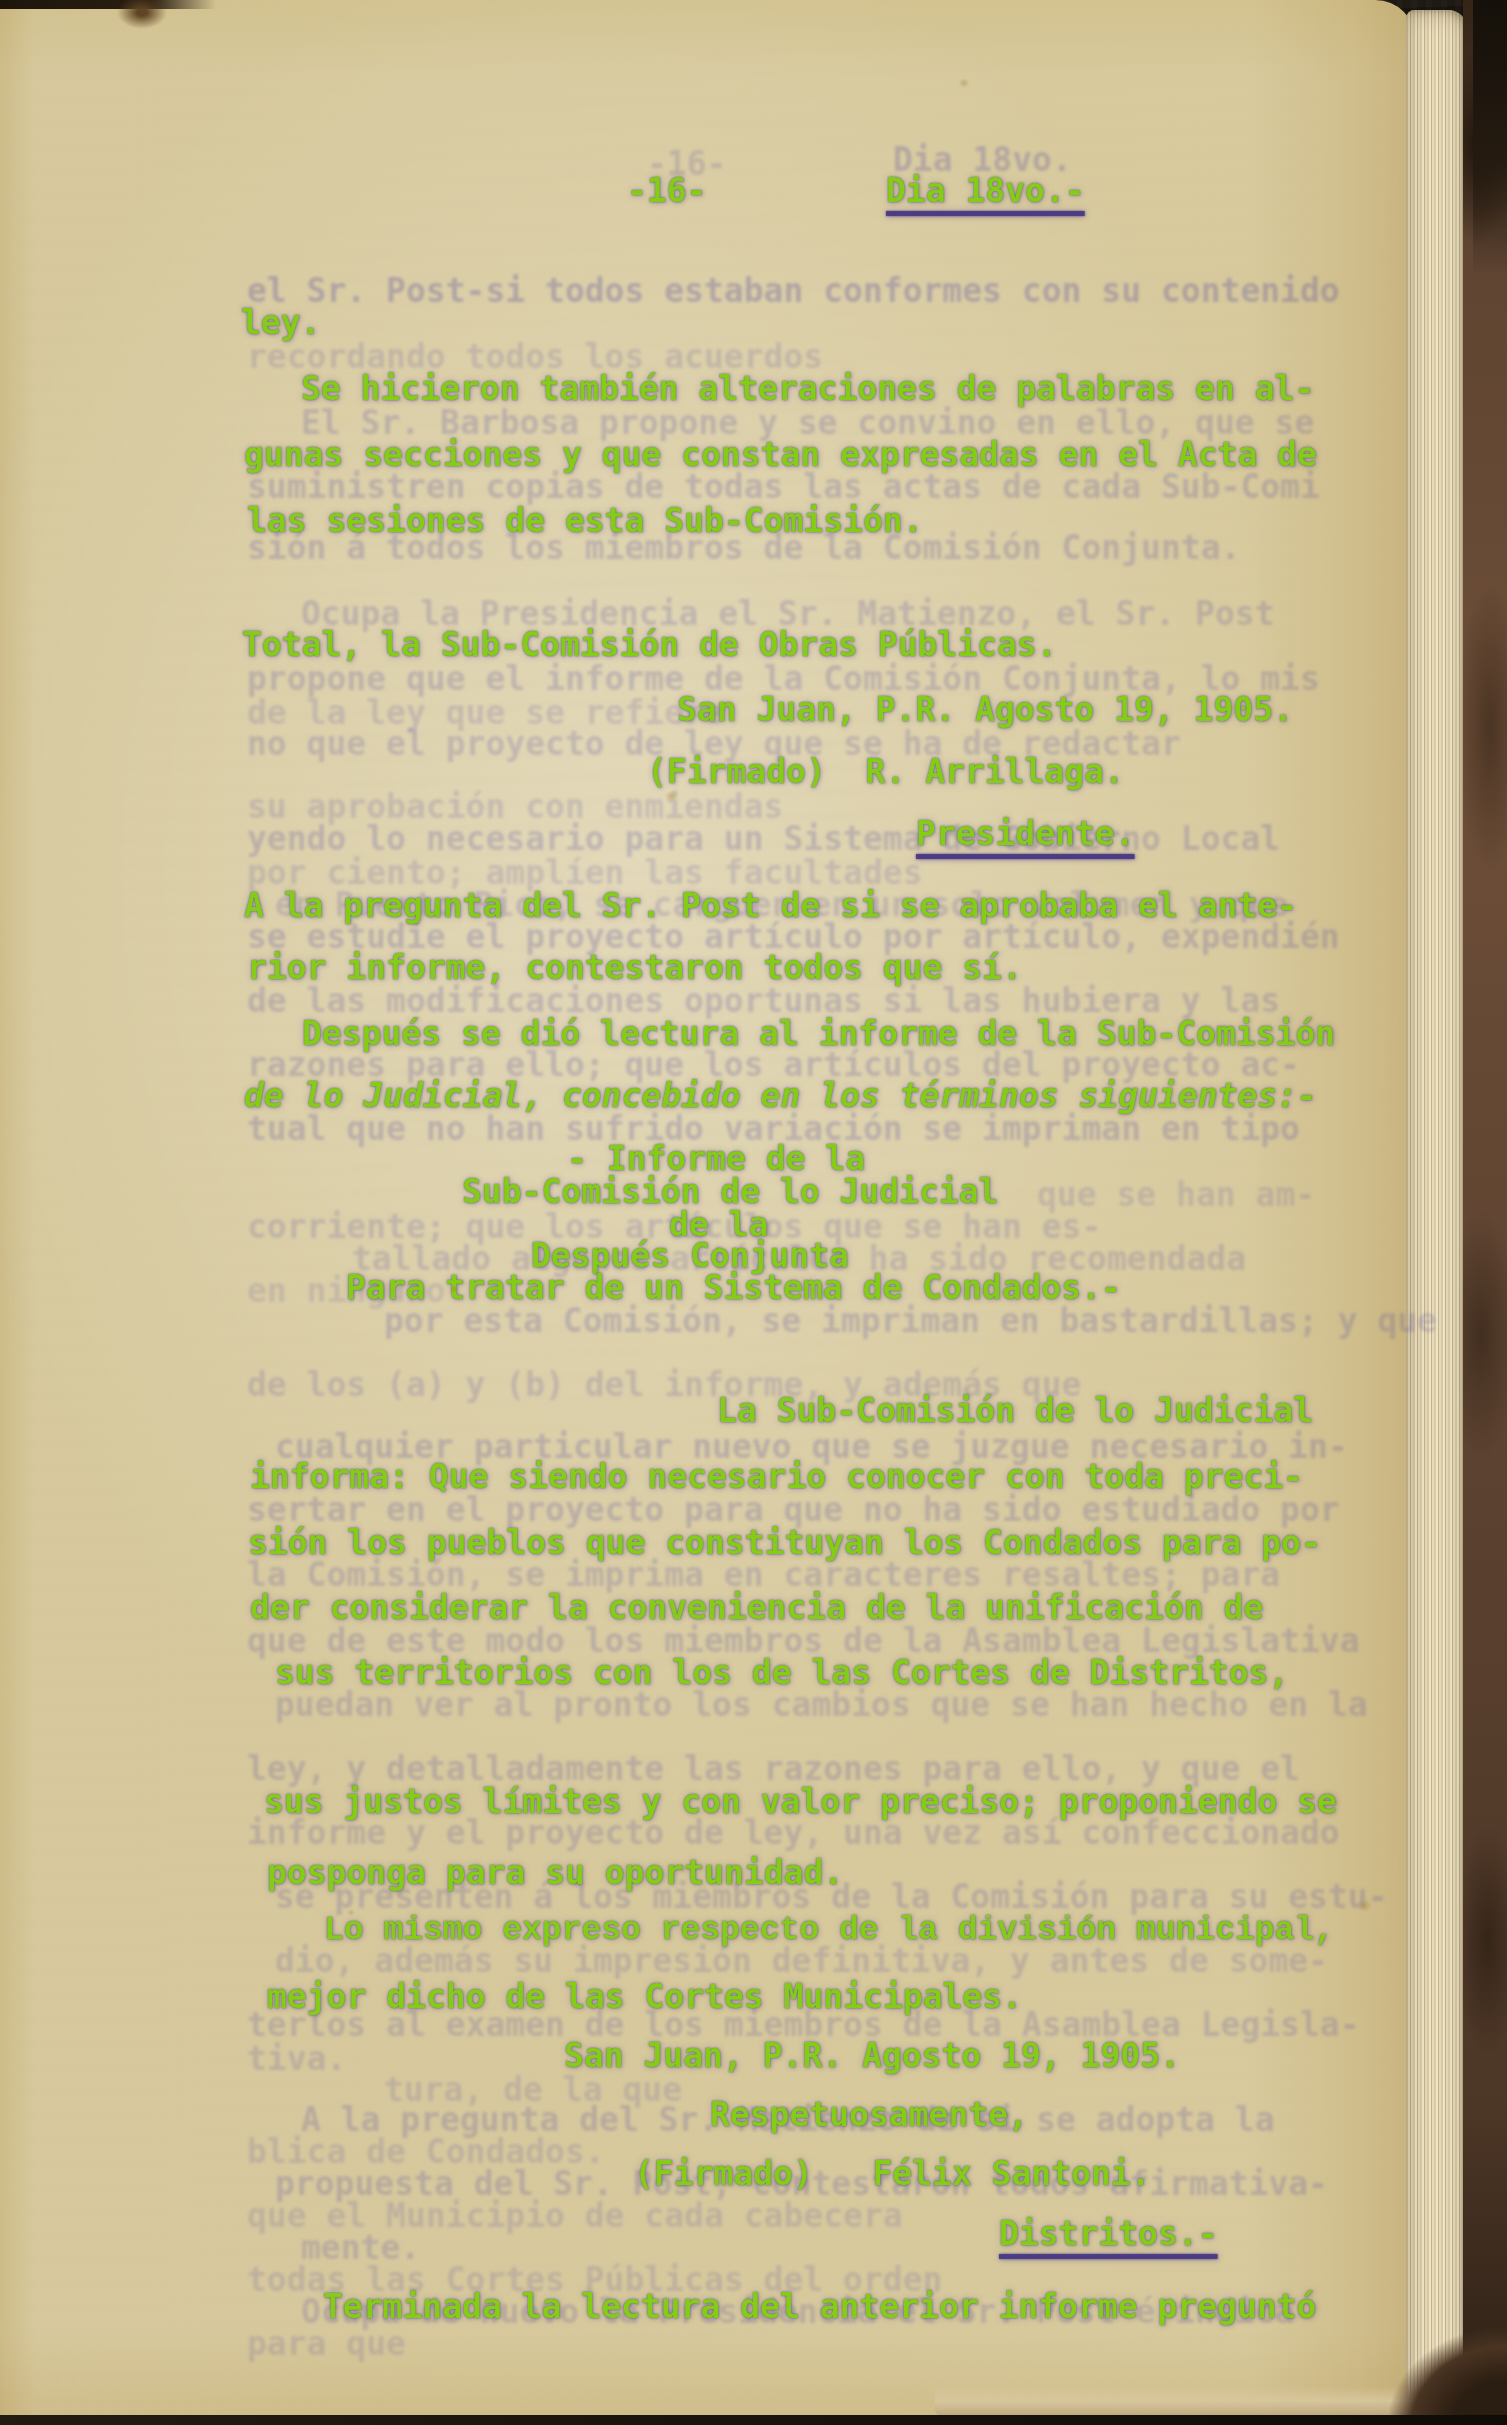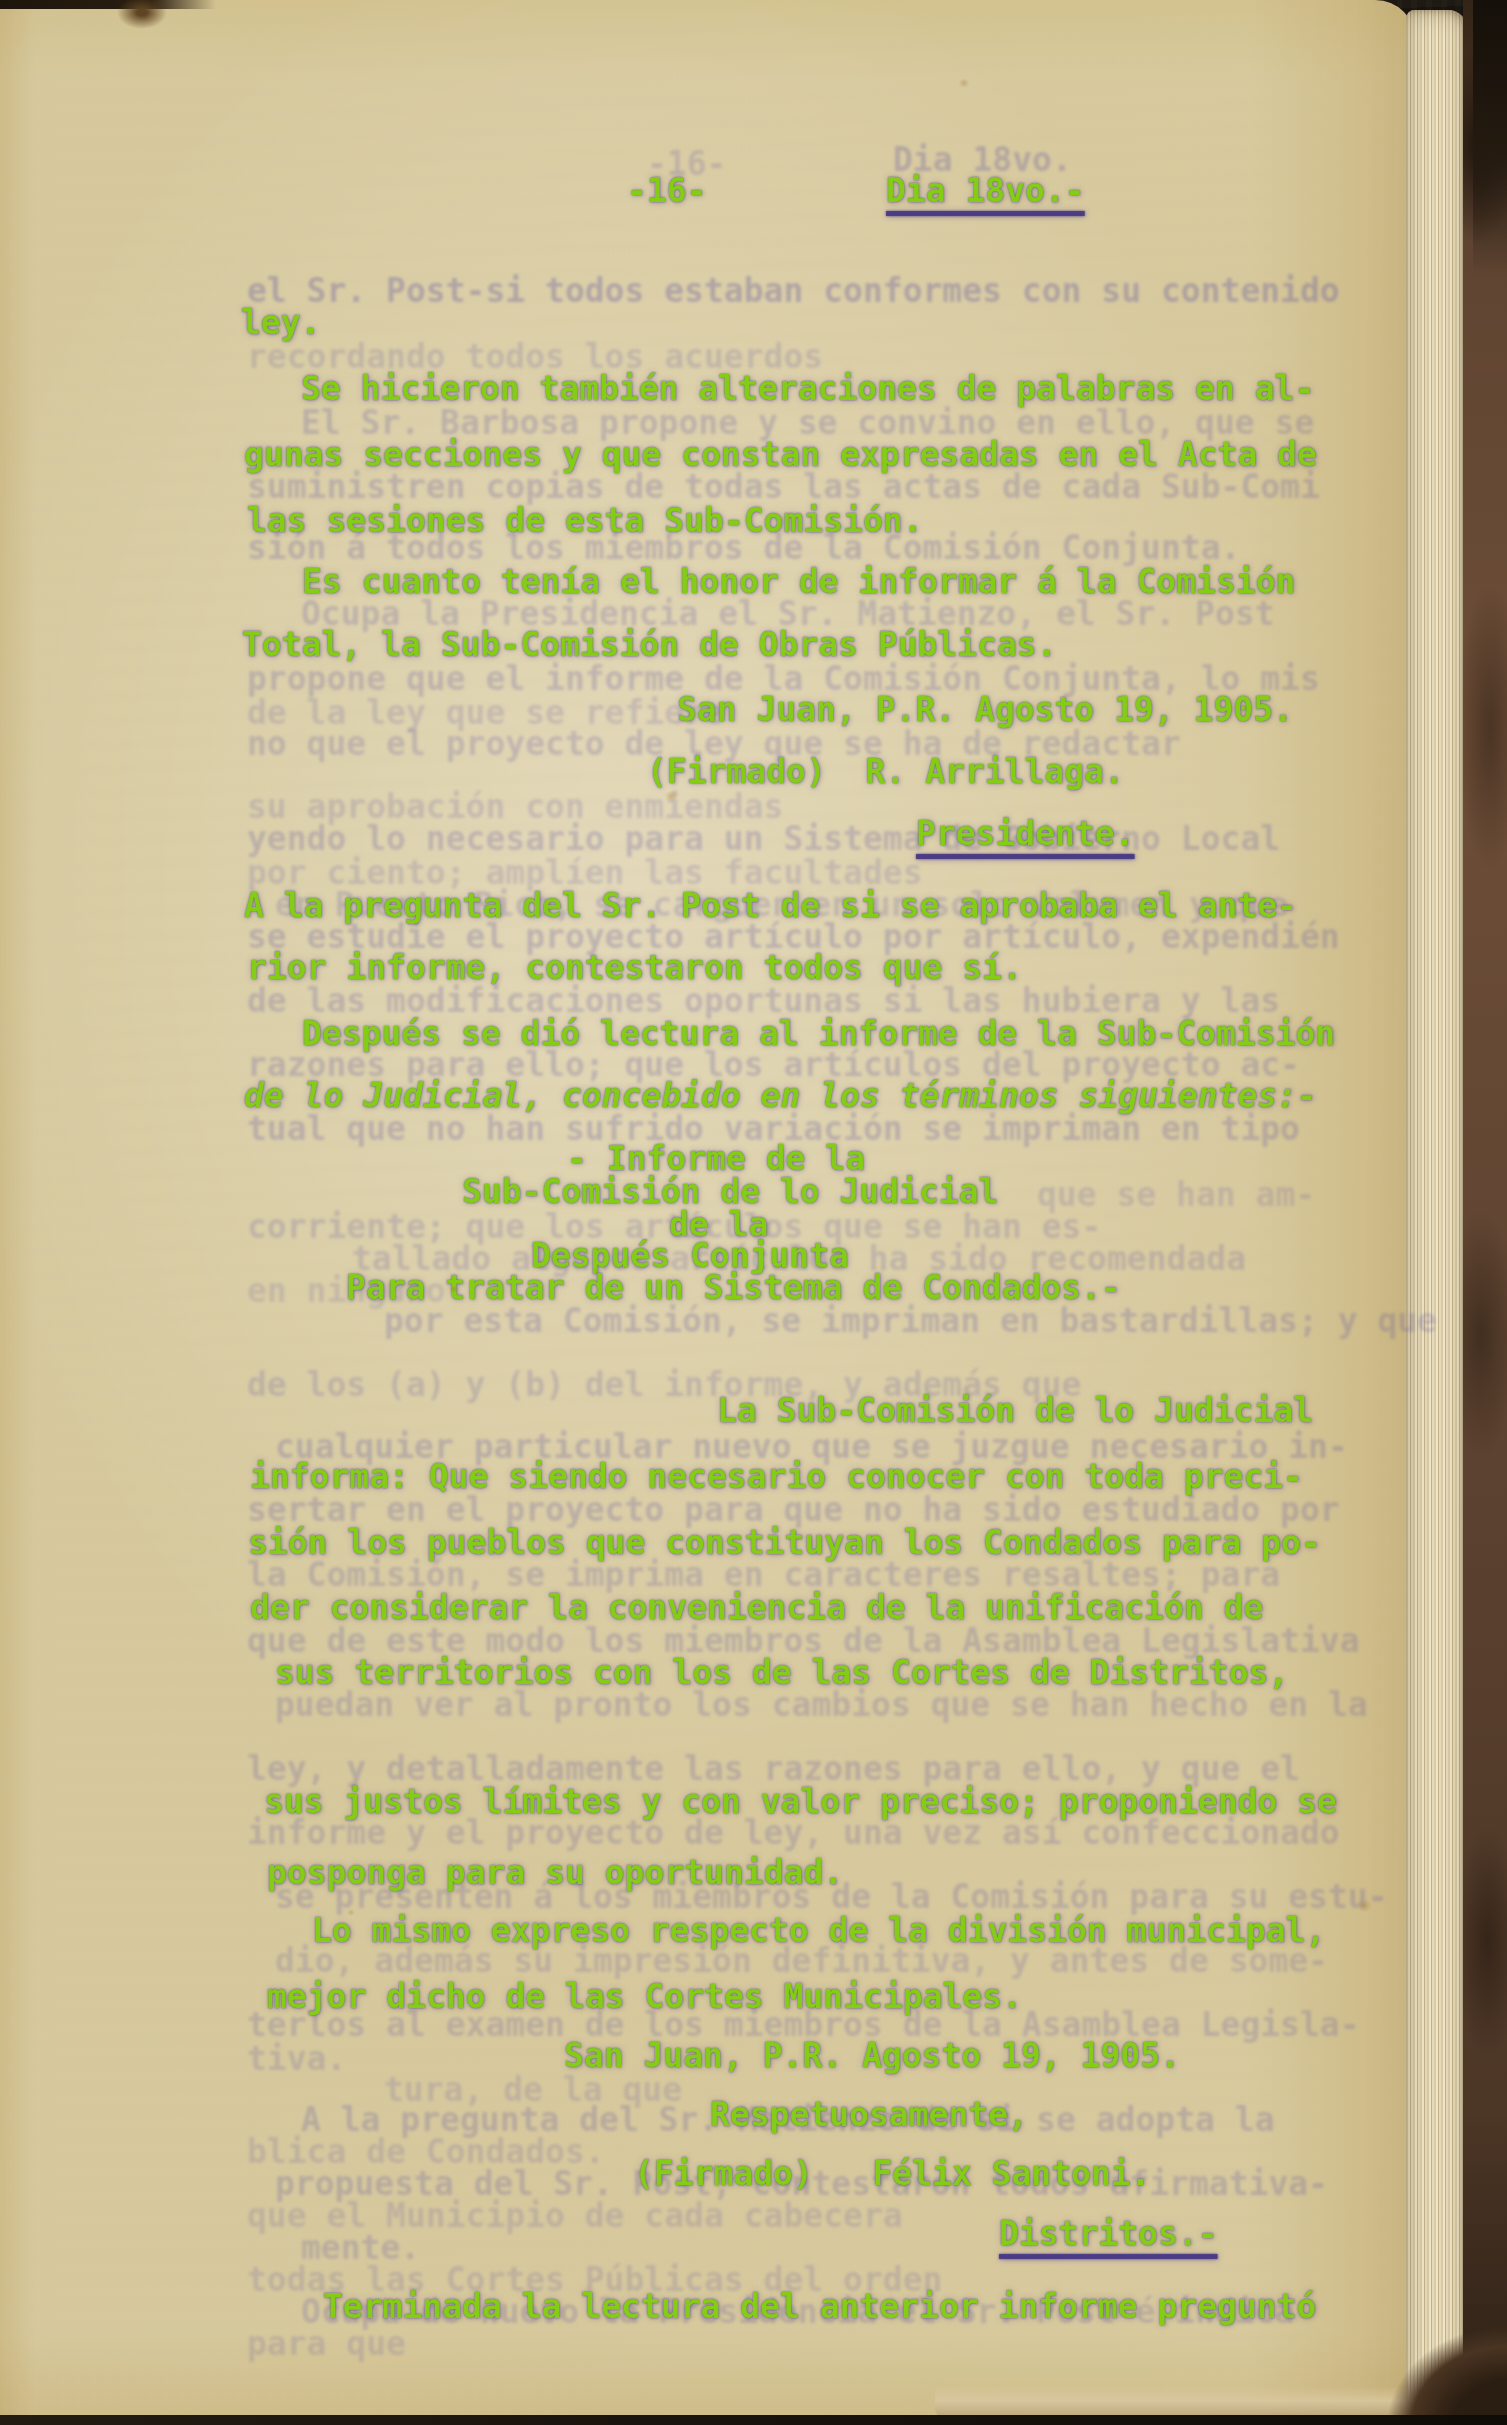--- a/index.html
+++ b/index.html
@@ -112,42 +112,41 @@
       <div class="gline" style="left: 301px; top: 2230px; opacity: 0.24;">mente.</div>
       <div class="gline" style="left: 247px; top: 2262px; opacity: 0.2;">todas las Cortes Públicas del orden</div>
       <div class="gline" style="left: 301px; top: 2294px; opacity: 0.24;">Ocupa de nuevo la Presidencia el Sr. Post é indica</div>
       <div class="gline" style="left: 247px; top: 2326px; opacity: 0.2;">para que</div>
       <div class="tline" style="left: 627px; top: 173px;">-16-</div>
       <div class="tline u" style="left: 886px; top: 173px;">Dia 18vo.-</div>
       <div class="tline" style="left: 241px; top: 305px;">ley.</div>
       <div class="tline" style="left: 301px; top: 371px;">Se hicieron también alteraciones de palabras en al-</div>
       <div class="tline" style="left: 244px; top: 437px;">gunas secciones y que constan expresadas en el Acta de</div>
       <div class="tline" style="left: 247px; top: 503px;">las sesiones de esta Sub-Comisión.</div>
-      <div class="tline" style="left: 302px; top: 564px;">Es cuanto tenía el honor de informar á la Comisión</div>
       <div class="tline" style="left: 242px; top: 627px;">Total, la Sub-Comisión de Obras Públicas.</div>
       <div class="tline" style="left: 677px; top: 692px;">San Juan, P.R. Agosto 19, 1905.</div>
       <div class="tline" style="left: 647px; top: 754px;">(Firmado)  R. Arrillaga.</div>
       <div class="tline u" style="left: 916px; top: 816px; text-align: center;">Presidente.</div>
       <div class="tline" style="left: 244px; top: 888px;">A la pregunta del Sr. Post de si se aprobaba el ante-</div>
       <div class="tline" style="left: 247px; top: 950px;">rior informe, contestaron todos que sí.</div>
       <div class="tline" style="left: 302px; top: 1016px;">Después se dió lectura al informe de la Sub-Comisión</div>
       <div class="tline" style="left: 244px; top: 1078px; font-style: italic;">de lo Judicial, concebido en los términos siguientes:-</div>
       <div class="tline" style="left: 567px; top: 1141px;">- Informe de la</div>
       <div class="tline" style="left: 462px; top: 1174px;">Sub-Comisión de lo Judicial</div>
       <div class="tline" style="left: 669px; top: 1207px;">de la</div>
       <div class="tline" style="left: 531px; top: 1238px;">Después Conjunta</div>
       <div class="tline" style="left: 346px; top: 1270px;">Para tratar de un Sistema de Condados.-</div>
       <div class="tline" style="left: 717px; top: 1393px;">La Sub-Comisión de lo Judicial</div>
       <div class="tline" style="left: 250px; top: 1459px;">informa: Que siendo necesario conocer con toda preci-</div>
       <div class="tline" style="left: 248px; top: 1525px;">sión los pueblos que constituyan los Condados para po-</div>
       <div class="tline" style="left: 250px; top: 1590px;">der considerar la conveniencia de la unificación de</div>
       <div class="tline" style="left: 275px; top: 1655px;">sus territorios con los de las Cortes de Distritos,</div>
       <div class="tline" style="left: 264px; top: 1784px;">sus justos límites y con valor preciso; proponiendo se</div>
       <div class="tline" style="left: 267px; top: 1855px;">posponga para su oportunidad.</div>
-      <div class="tline" style="left: 312px; top: 1913px;">Lo mismo expreso respecto de la división municipal,</div>
+      <div class="tline" style="left: 324px; top: 1913px; font-family: Liberation Mono, monospace;">Lo mismo expreso respecto de la división municipal,</div>
       <div class="tline" style="left: 267px; top: 1979px; text-align: center;">mejor dicho de las Cortes Municipales.</div>
       <div class="tline" style="left: 564px; top: 2038px;">San Juan, P.R. Agosto 19, 1905.</div>
       <div class="tline" style="left: 710px; top: 2097px;">Respetuosamente,</div>
       <div class="tline" style="left: 634px; top: 2156px;">(Firmado)   Félix Santoni.</div>
       <div class="tline u" style="left: 999px; top: 2216px;">Distritos.-</div>
       <div class="tline" style="left: 323px; top: 2289px;">Terminada la lectura del anterior informe preguntó</div>
       <div class="spot" style="left: 663px; top: 789px; width: 16.6px; height: 14px; background: radial-gradient(closest-side, rgba(176, 140, 60, 0.5), transparent 80%);"></div>
       <div class="spot" style="left: 1355px; top: 1897px; width: 19px; height: 16.6px; background: radial-gradient(closest-side, rgba(170, 130, 60, 0.45), transparent 80%);"></div>
       <div class="spot" style="left: 448px; top: 1284px; width: 11.5px; height: 10.2px; background: radial-gradient(closest-side, rgba(160, 120, 50, 0.4), transparent 80%);"></div>
       <div class="spot" style="left: 957px; top: 77px; width: 14px; height: 11.5px; background: radial-gradient(closest-side, rgba(150, 115, 55, 0.35), transparent 80%);"></div>

